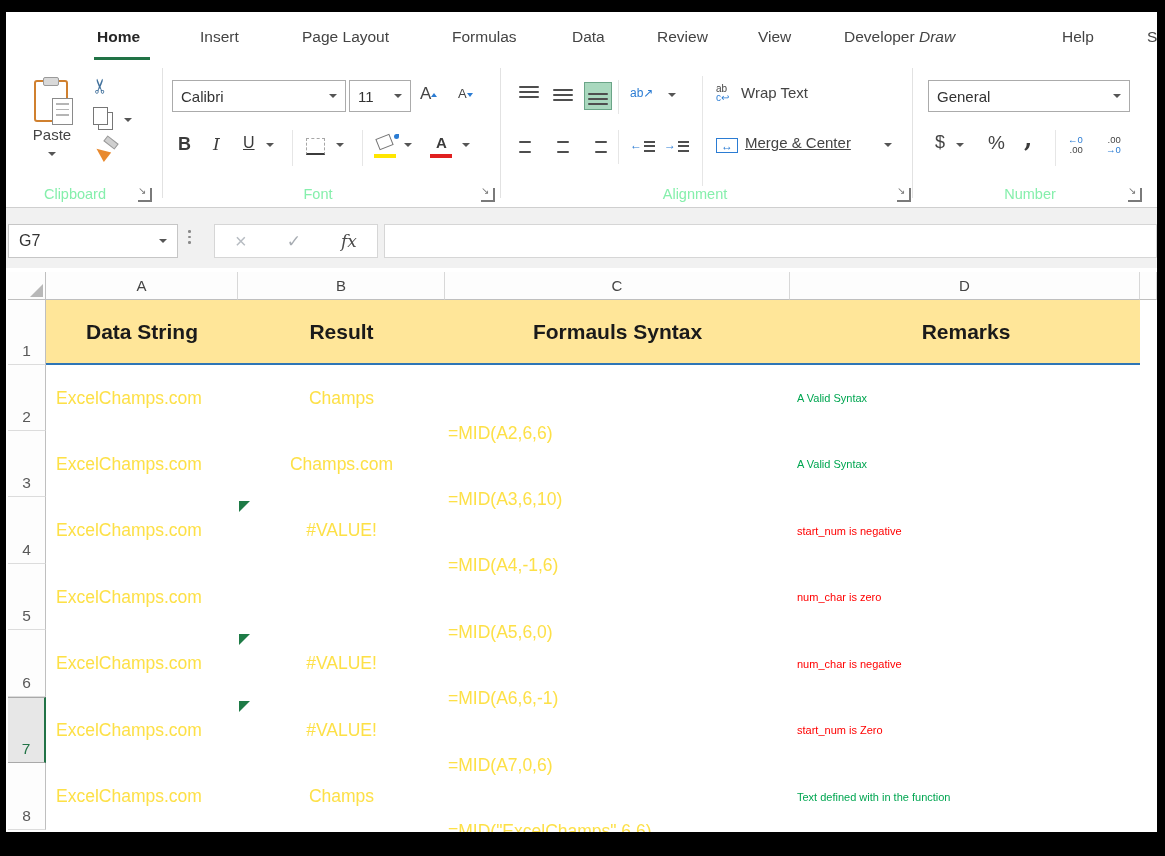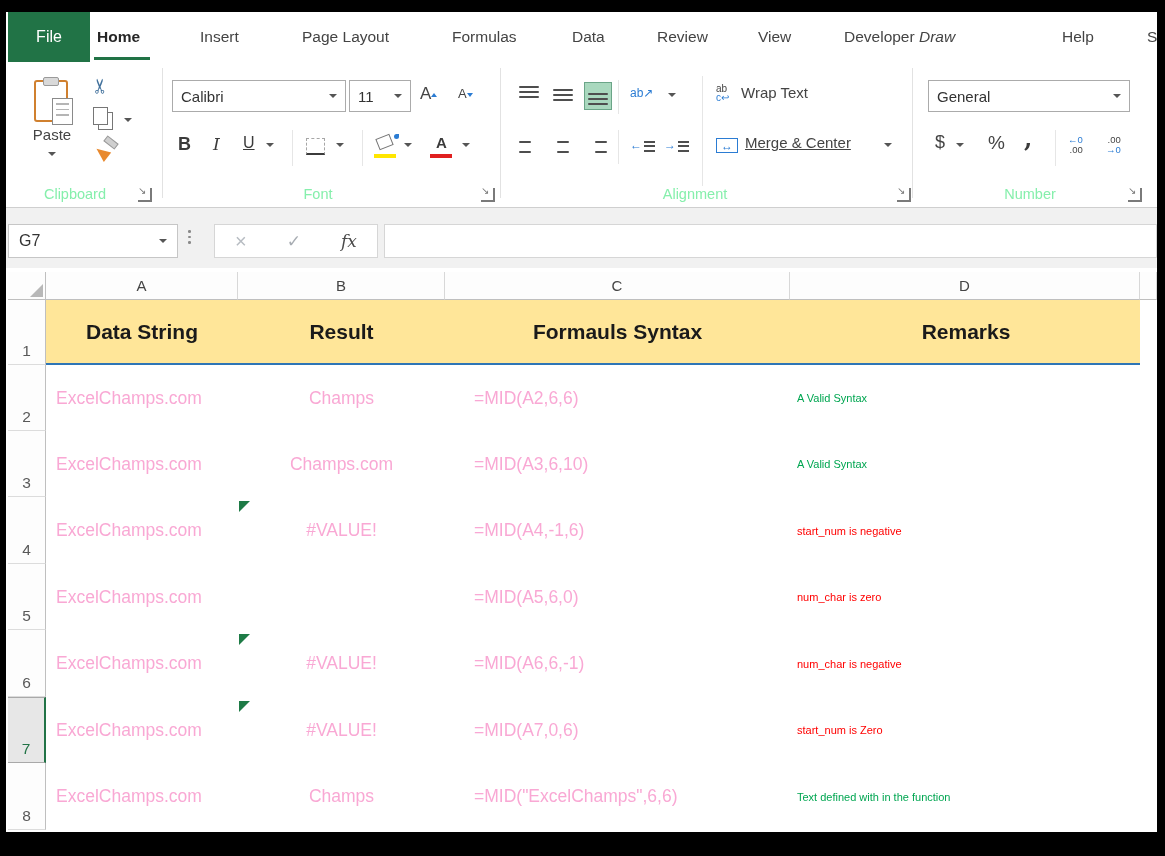--- a/index.html
+++ b/index.html
@@ -103,41 +103,40 @@
   .corner i{position:absolute;right:2px;bottom:2px;width:0;height:0;border-bottom:13px solid #b8b8b8;border-left:13px solid transparent;}
   .chead{position:absolute;top:272px;height:28px;background:#fdfdfd;border-right:1px solid #d8d8d8;border-bottom:1px solid #bfbfbf;
          box-sizing:border-box;display:flex;align-items:center;justify-content:center;font-size:15px;color:#454545;}
   .rhead{position:absolute;left:8px;width:38px;background:#fdfdfd;border-right:1px solid #bfbfbf;border-bottom:1px solid #dcdcdc;
          box-sizing:border-box;display:flex;align-items:flex-end;justify-content:center;font-size:15.5px;color:#595959;padding-bottom:4px;}
   .rhead.sel{background:#e7e7e7;color:#217346;border-right:2px solid #217346;border-top:1px solid #a9a9a9;border-bottom:1px solid #a9a9a9;}
   .hrow{position:absolute;left:46px;top:300px;width:1094px;height:65px;background:#ffe699;border-bottom:2.5px solid #2e75b6;box-sizing:border-box;}
   .hcell{position:absolute;top:0;height:100%;display:flex;align-items:center;justify-content:center;
          font-size:21px;font-weight:600;color:#1a1a1a;}
   .rrow{position:absolute;left:46px;width:1094px;}
-  .cell{position:absolute;top:0;height:100%;display:flex;align-items:center;font-size:17.5px;color:#f9a8d4;box-sizing:border-box;}
+  .cell{position:absolute;top:0;height:100%;display:flex;align-items:center;font-size:17.5px;color:#fde047;box-sizing:border-box;}
   .ca{left:0;width:192px;padding-left:10px;}
   .cb{left:192px;width:207px;justify-content:center;}
-  .cc{left:420px;width:345px;padding-left:8px;}
+  .cc{left:394px;width:345px;padding-left:8px;margin-top:35px;}
   .cd{left:745px;width:350px;padding-left:6px;font-size:11px;}
   .cd.valid{color:#00a651;}
   .cd.invalid{color:#ff0000;}
   .tri{display:none;position:absolute;left:1px;top:4px;width:0;height:0;
        border-top:11px solid #1e7b46;border-right:11px solid transparent;}
   .cb.flagged .tri{display:block;}
 
   
   .frame{position:absolute;background:#000;z-index:50;}
 </style>
 </head>
 <body>
 
 <div class="page">
   <div class="win"></div>
 
-  <div class="file-tab">File</div>
   <span class="rtab active" style="left:97px;">Home</span>
   <span class="rtab" style="left:200px;">Insert</span>
   <span class="rtab" style="left:302px;">Page Layout</span>
   <span class="rtab" style="left:452px;">Formulas</span>
   <span class="rtab" style="left:572px;">Data</span>
   <span class="rtab" style="left:657px;">Review</span>
   <span class="rtab" style="left:758px;">View</span>
   <span class="rtab" style="left:844px;">Developer</span>
   <span class="rtab" style="left:919px;font-style:italic;">Draw</span>
   <span class="rtab" style="left:1062px;">Help</span>

